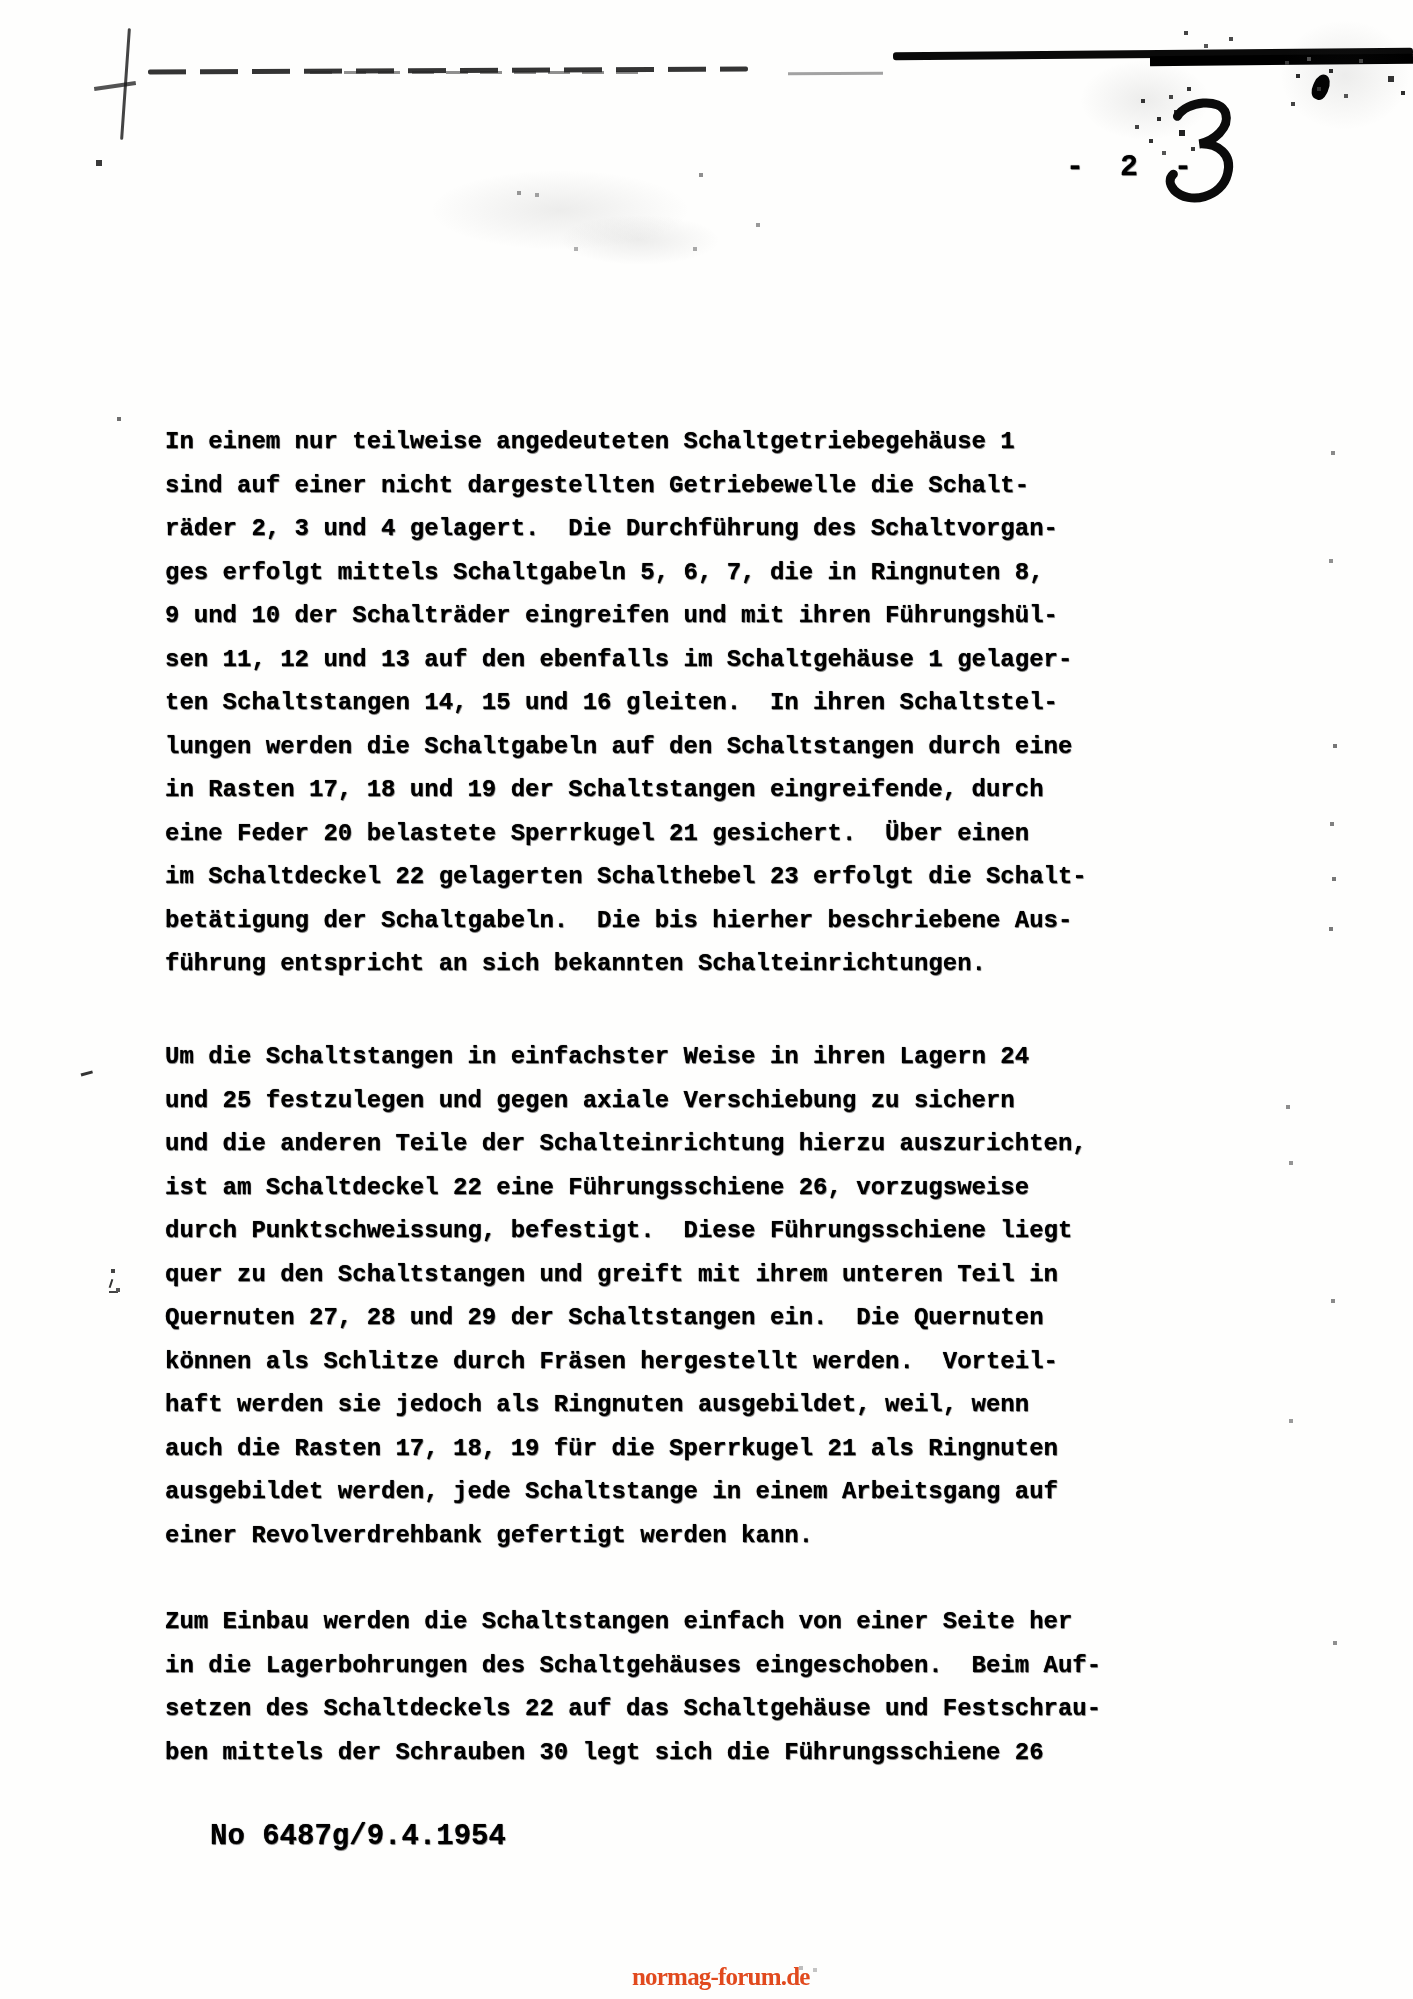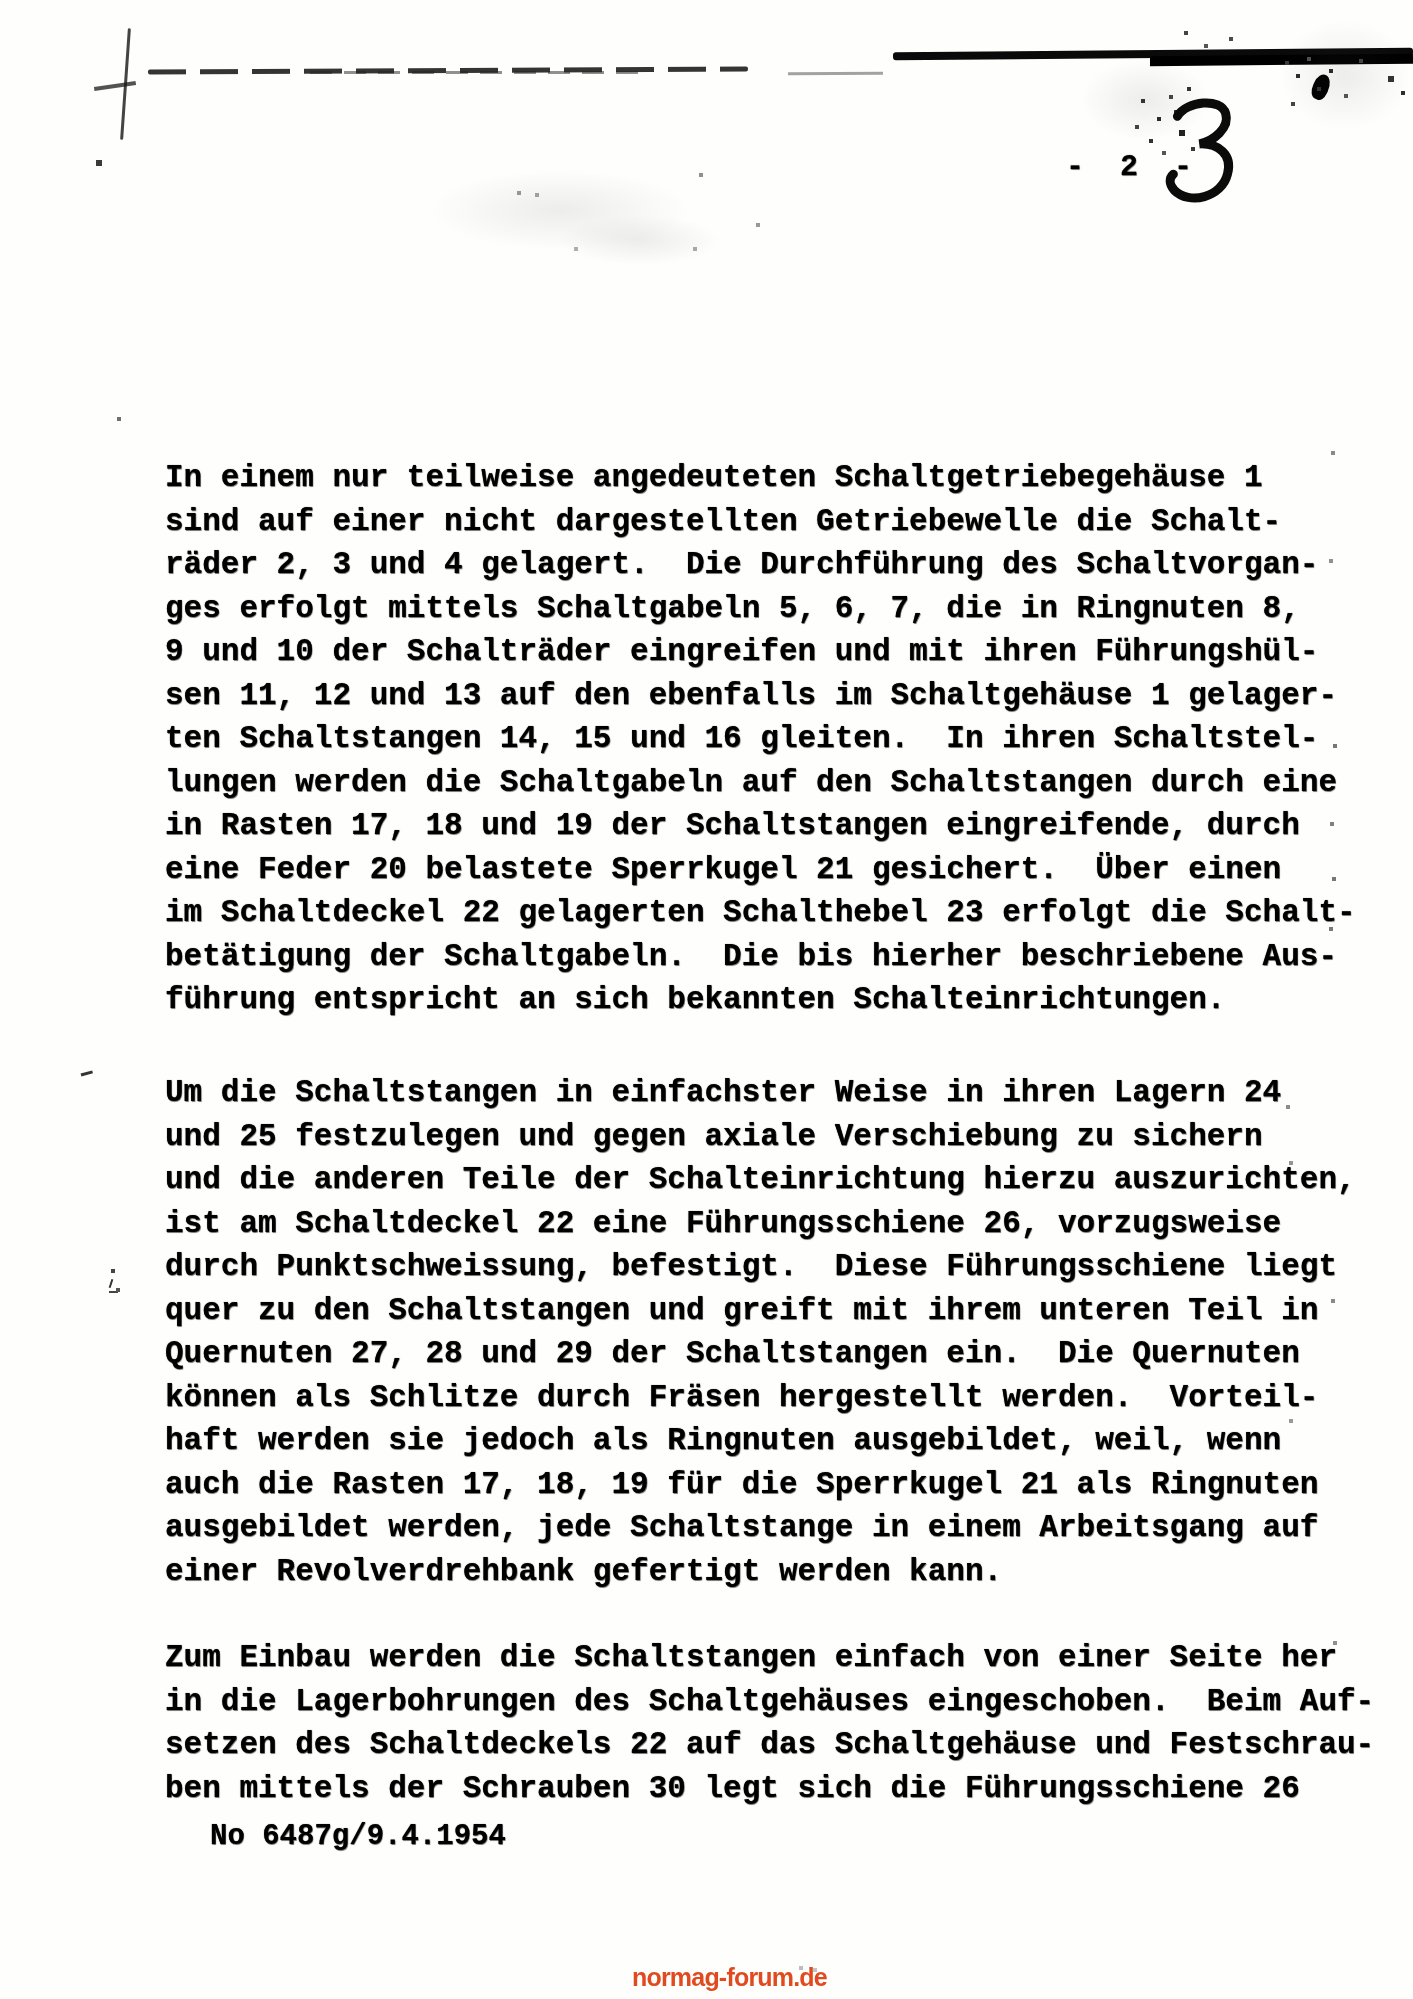--- a/index.html
+++ b/index.html
@@ -5,27 +5,27 @@
   html,body{margin:0;padding:0;background:#ffffff;}
   .page{position:relative;width:1413px;height:1999px;background:#fefefdff;overflow:hidden;
         font-family:"Liberation Mono","DejaVu Sans Mono",monospace;}
   
   .typewritten{position:absolute;font-weight:700;color:#141414;
 ровер    text-shadow:0 0 1px rgba(0,0,0,.65), .6px .6px .7px rgba(20,20,20,.5);
     filter:contrast(1.35) blur(.3px);}
   .typewritten{
     text-shadow:0 0 1px rgba(0,0,0,.65), .6px .6px .7px rgba(20,20,20,.5);
   }
-  .para{left:165px;font-size:31px;line-height:43.5px;white-space:pre;margin-top:36px;}
+  .para{left:165px;font-size:24px;line-height:43.5px;white-space:pre;}
   .line{white-space:pre;}
   .heading{left:305px;top:326px;font-size:28px;white-space:pre;}
   .pageno{left:1066px;top:150px;font-size:30px;letter-spacing:9px;}
   .footer-ref{left:210px;top:1820px;font-size:29px;}
   .hand3{position:absolute;left:1165px;top:96px;transform:rotate(4deg);}
-  .watermark{position:absolute;left:632px;top:1963px;font-family:Liberation Sans, sans-serif;
+  .watermark{position:absolute;left:632px;top:1963px;font-family:Liberation Serif, serif;
     font-weight:700;font-size:25px;letter-spacing:-.8px;}
   
   .art{position:absolute;}
   .scan-left{left:148px;top:68px;width:600px;height:5px;border-radius:2px;opacity:.85;
     background:repeating-linear-gradient(90deg,#111 0 38px,transparent 38px 52px);
     transform:rotate(-.3deg);}
   .scan-left2{left:310px;top:71px;width:330px;height:3px;opacity:.5;
     background:repeating-linear-gradient(90deg,#222 0 22px,transparent 22px 34px);}
   .scan-mid{left:788px;top:72px;width:95px;height:3px;background:#333;opacity:.45;transform:rotate(-.3deg);}
   .scan-right{left:893px;top:50px;width:520px;height:8px;background:#0a0a0a;border-radius:3px;transform:rotate(-.5deg);}

